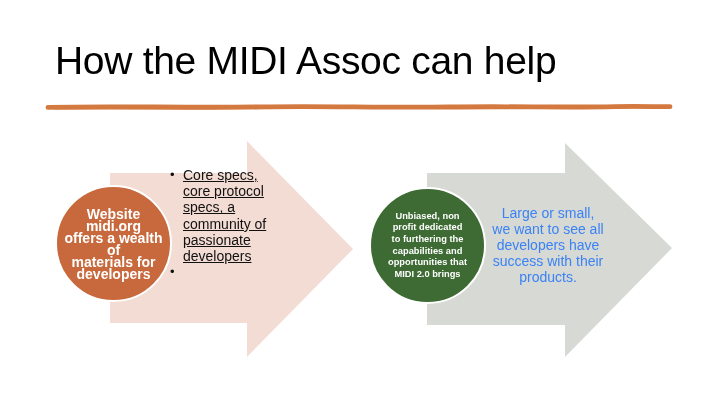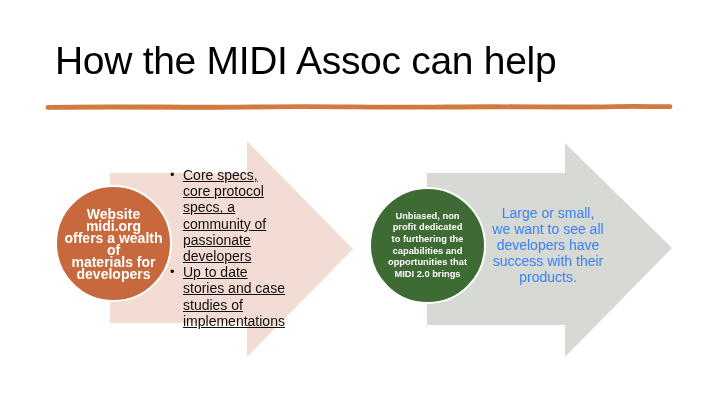--- a/index.html
+++ b/index.html
@@ -109,24 +109,20 @@
       <span class="bullet-marker">•</span>
       <span class="bullet-text">Core specs,
 core protocol
 specs, a
 community of
 passionate
 developers</span>
     </div>
     <div class="bullet-row">
       <span class="bullet-marker">•</span>
-      <span class="bullet-text">Up to date
-stories and case
-studies of
-implementations</span>
     </div>
   </div>
 
   <svg class="arrow-svg arrow-right-svg" width="247" height="215" viewBox="0 0 247 215">
     <polygon points="0,30 138,30 138,0 245,105 138,214 138,182 0,182" fill="#D6D9D4"></polygon>
   </svg>
 
   <div class="circle circle-green" style="background-color: rgb(61, 107, 51);">
     <div class="circle-text">Unbiased, non
 profit dedicated

